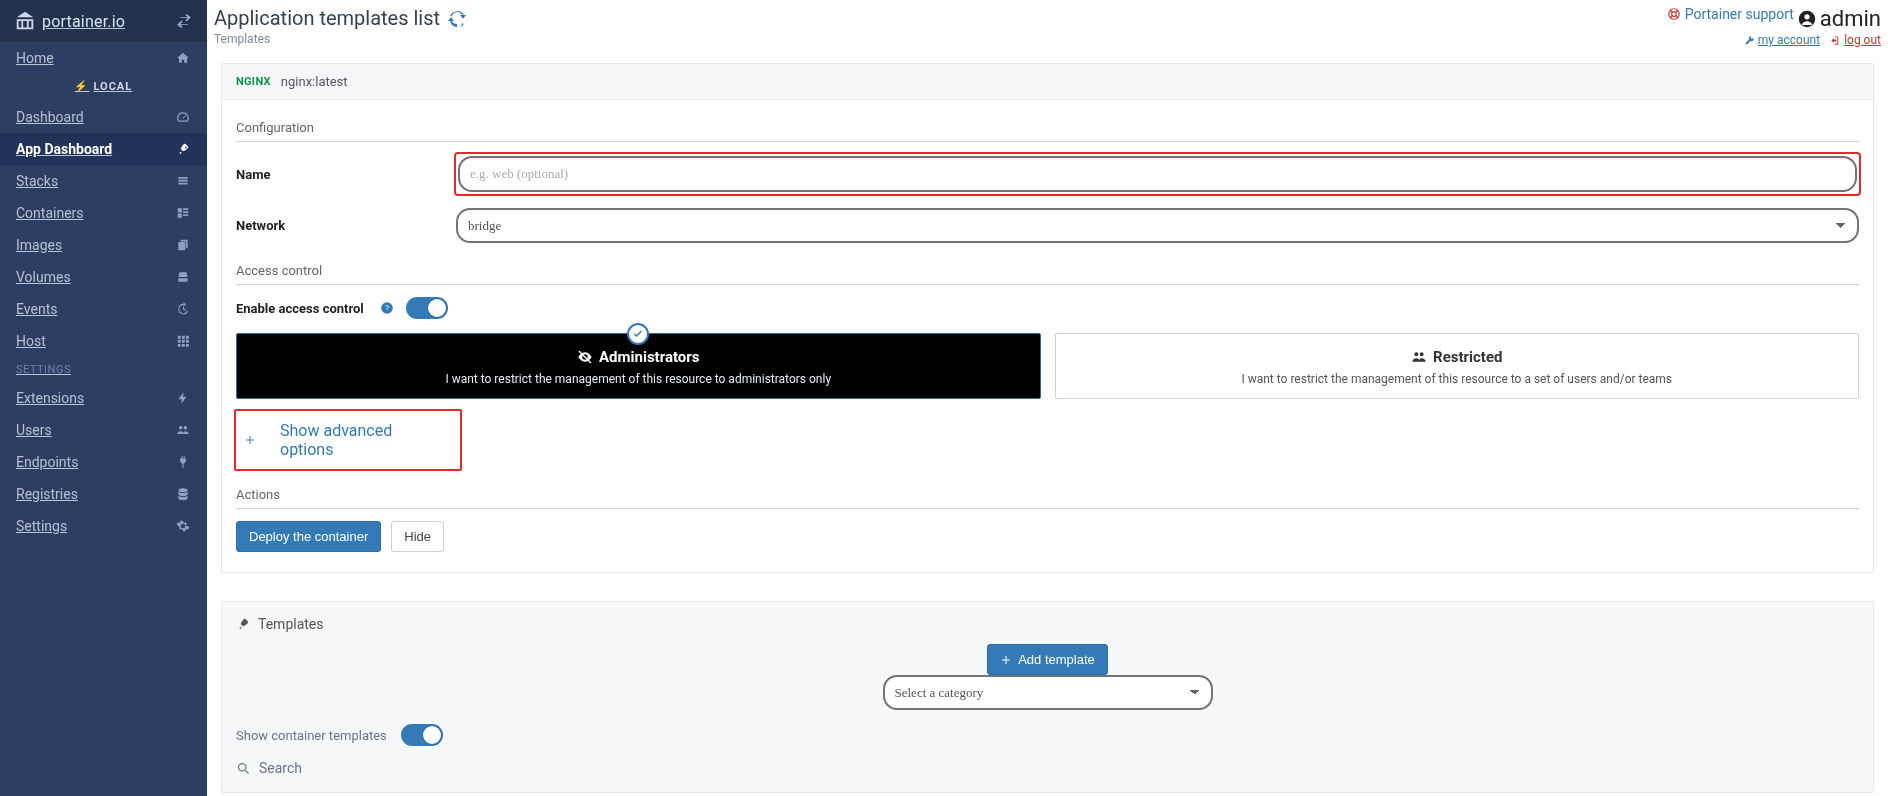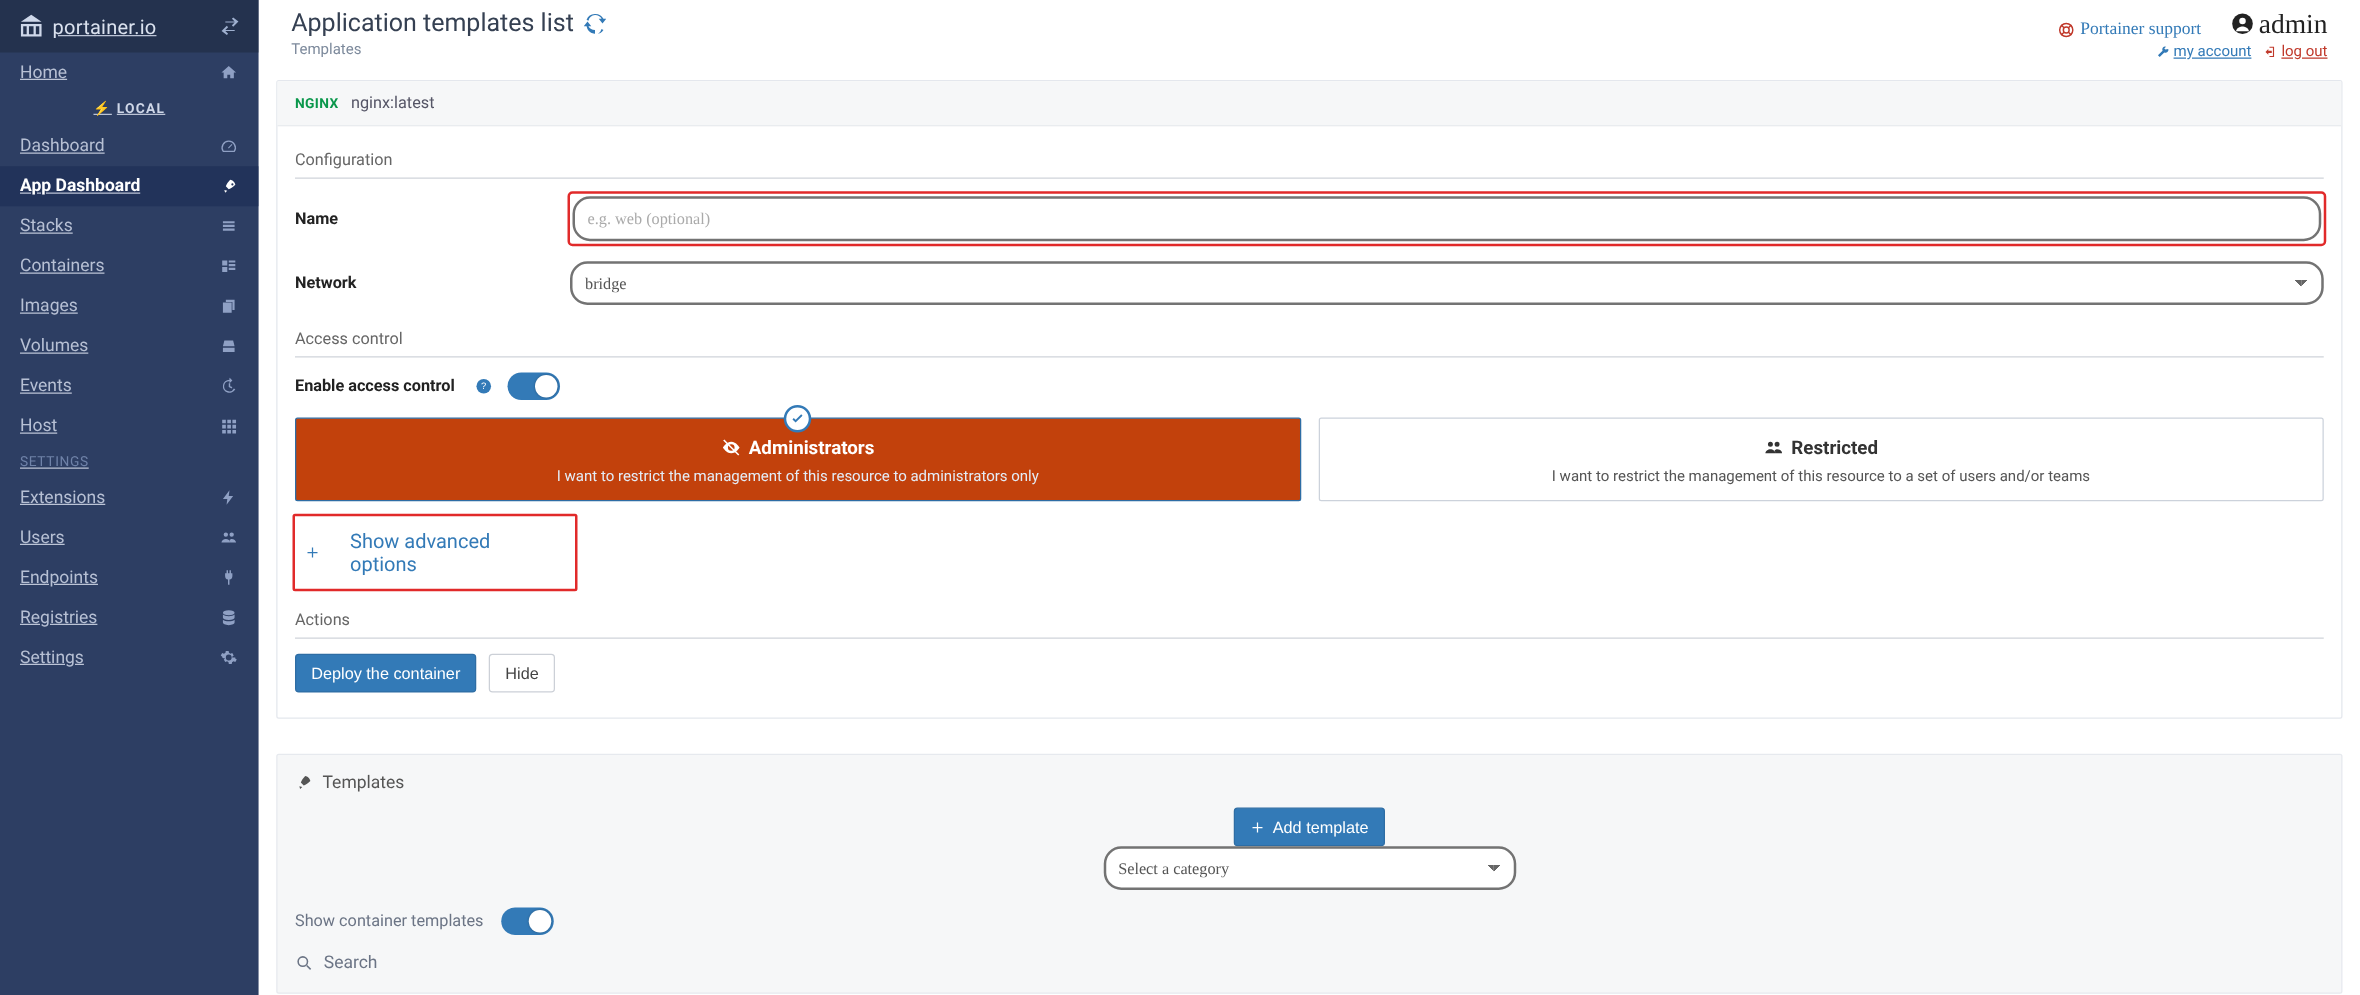--- a/index.html
+++ b/index.html
@@ -15,28 +15,28 @@
   .sidebar-list { list-style: none; }
   .sidebar-list li { display: flex; align-items: flex-end; justify-content: space-between; padding: 8px 16px; cursor: pointer; color: #b7c0d4; font-size: 14px; }
   .sidebar-list li.active { background: #22335a; color: #fff; font-weight: 700; }
   .sidebar-section { padding: 6px 16px; font-size: 11px; color: #6f82a8; letter-spacing: 0.5px; }
   .sidebar-local { text-align: center; font-size: 11px; letter-spacing: 1px; color: #cfd7e8; padding: 6px 0 8px; font-weight: 700; }
   .sidebar-local .plug { margin-right: 4px; }
   .side-ico { width: 16px; height: 16px; display: inline-flex; align-items: center; justify-content: center; color: #8fa0c4; }
   .sidebar-list li.active .side-ico { color: #fff; }
   
   .main { flex: 1; display: flex; flex-direction: column; background: #fff; }
-  .header { display: flex; justify-content: space-between; padding: 6px 26px 10px; }
+  .header { display: flex; justify-content: space-between; padding: 6px 7px 10px; }
   .header-left { display: flex; flex-direction: column; gap: 2px; }
   .header-title-row { display: flex; align-items: center; gap: 8px; }
   .page-title { font-size: 20px; font-weight: 400; color: #354052; }
   .refresh-icon { color: #337ab7; cursor: pointer; }
   .breadcrumb { font-size: 12px; color: #7d8a9c; }
   .header-right { display: flex; flex-direction: column; align-items: flex-end; gap: 2px; }
-  .header-right-top { display: flex; align-items: flex-end; gap: 24px; font-family: Liberation Serif, serif; }
+  .header-right-top { display: flex; align-items: flex-start; gap: 4px; }
   .support-link { color: #337ab7; text-decoration: none; font-size: 14px; display: inline-flex; align-items: center; gap: 4px; }
   .user-chip { display: inline-flex; align-items: center; gap: 4px; color: #222; font-size: 22px; }
   .header-links { display: flex; gap: 10px; font-size: 12px; }
   .header-links a { text-decoration: none; display: inline-flex; align-items: center; gap: 3px; }
   .acct { color: #337ab7; }
   .logout { color: #c0392b; }
   
   .panel { margin: 6px 14px 14px; border: 1px solid #e4e7ed; border-radius: 2px; background: #fff; }
   .panel-header { background: #f6f7f8; padding: 10px 14px; display: flex; align-items: center; gap: 10px; font-size: 13px; color: #556; border-bottom: 1px solid #e9ecef; }
   .nginx-logo { color: #0a974b; font-weight: 700; font-size: 11px; letter-spacing: 0.3px; }
@@ -50,21 +50,21 @@
   .input.highlight-red, .highlight-red-wrap { outline: 2px solid #e12a2a; outline-offset: 0; border-radius: 2px; }
   .highlight-red-wrap { padding: 2px; }
   .select { appearance: none; background-image: linear-gradient(45deg, transparent 50%, #666 50%), linear-gradient(135deg, #666 50%, transparent 50%); background-position: calc(100% - 16px) 50%, calc(100% - 11px) 50%; background-size: 5px 5px; background-repeat: no-repeat; }
   .toggle { width: 42px; height: 22px; background: #337ab7; border-radius: 11px; position: relative; cursor: pointer; }
   .toggle .knob { position: absolute; right: 2px; top: 2px; width: 18px; height: 18px; background: #fff; border-radius: 50%; box-shadow: 0 0 2px rgba(0,0,0,.3); }
   .help-icon { color: #337ab7; margin-left: 4px; }
   .access-row { display: flex; align-items: center; gap: 12px; margin-bottom: 14px; }
   .access-label { font-size: 13px; color: #222; font-weight: 700; }
   .access-cards { display: flex; gap: 14px; margin-bottom: 4px; }
   .card { flex: 1; border: 1px solid #ccd2db; border-radius: 2px; padding: 14px 10px 12px; text-align: center; position: relative; cursor: pointer; }
-  .card.active { background: #c2410c; border-color: #2e6da4; color: #fff; }
+  .card.active { background: #000000; border-color: #2e6da4; color: #fff; }
   .card-title { font-size: 15px; font-weight: 700; display: inline-flex; align-items: center; gap: 6px; }
   .card-sub { font-size: 12px; margin-top: 4px; }
   .card.active .card-sub { color: #e4ecf6; }
   .card:not(.active) .card-sub { color: #555; }
   .check-badge { position: absolute; left: 50%; top: -11px; transform: translateX(-50%); width: 22px; height: 22px; border-radius: 50%; background: #fff; border: 2px solid #337ab7; display: flex; align-items: center; justify-content: center; color: #337ab7; }
   .adv-link { display: inline-flex; align-items: center; gap: 24px; color: #337ab7; font-size: 16px; padding: 8px 6px; cursor: pointer; }
   .adv-highlight { border: 2px solid #e12a2a; border-radius: 2px; padding: 2px 6px 2px 2px; display: inline-block; margin: 6px 0 10px -2px; width: 228px; }
   .btn { border: 1px solid #ccd0d7; border-radius: 3px; padding: 7px 12px; font-size: 13px; cursor: pointer; background: #fff; color: #444; }
   .btn-primary { background: #337ab7; border-color: #2e6da4; color: #fff; }
   .btn-row { display: flex; gap: 10px; margin: 8px 0 6px; }

